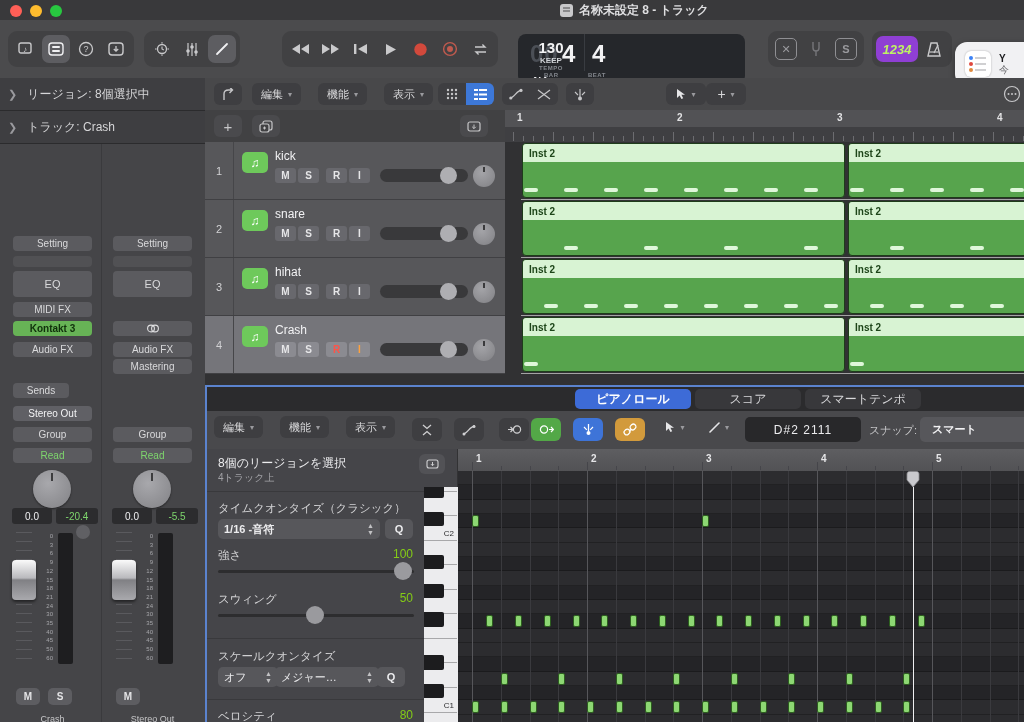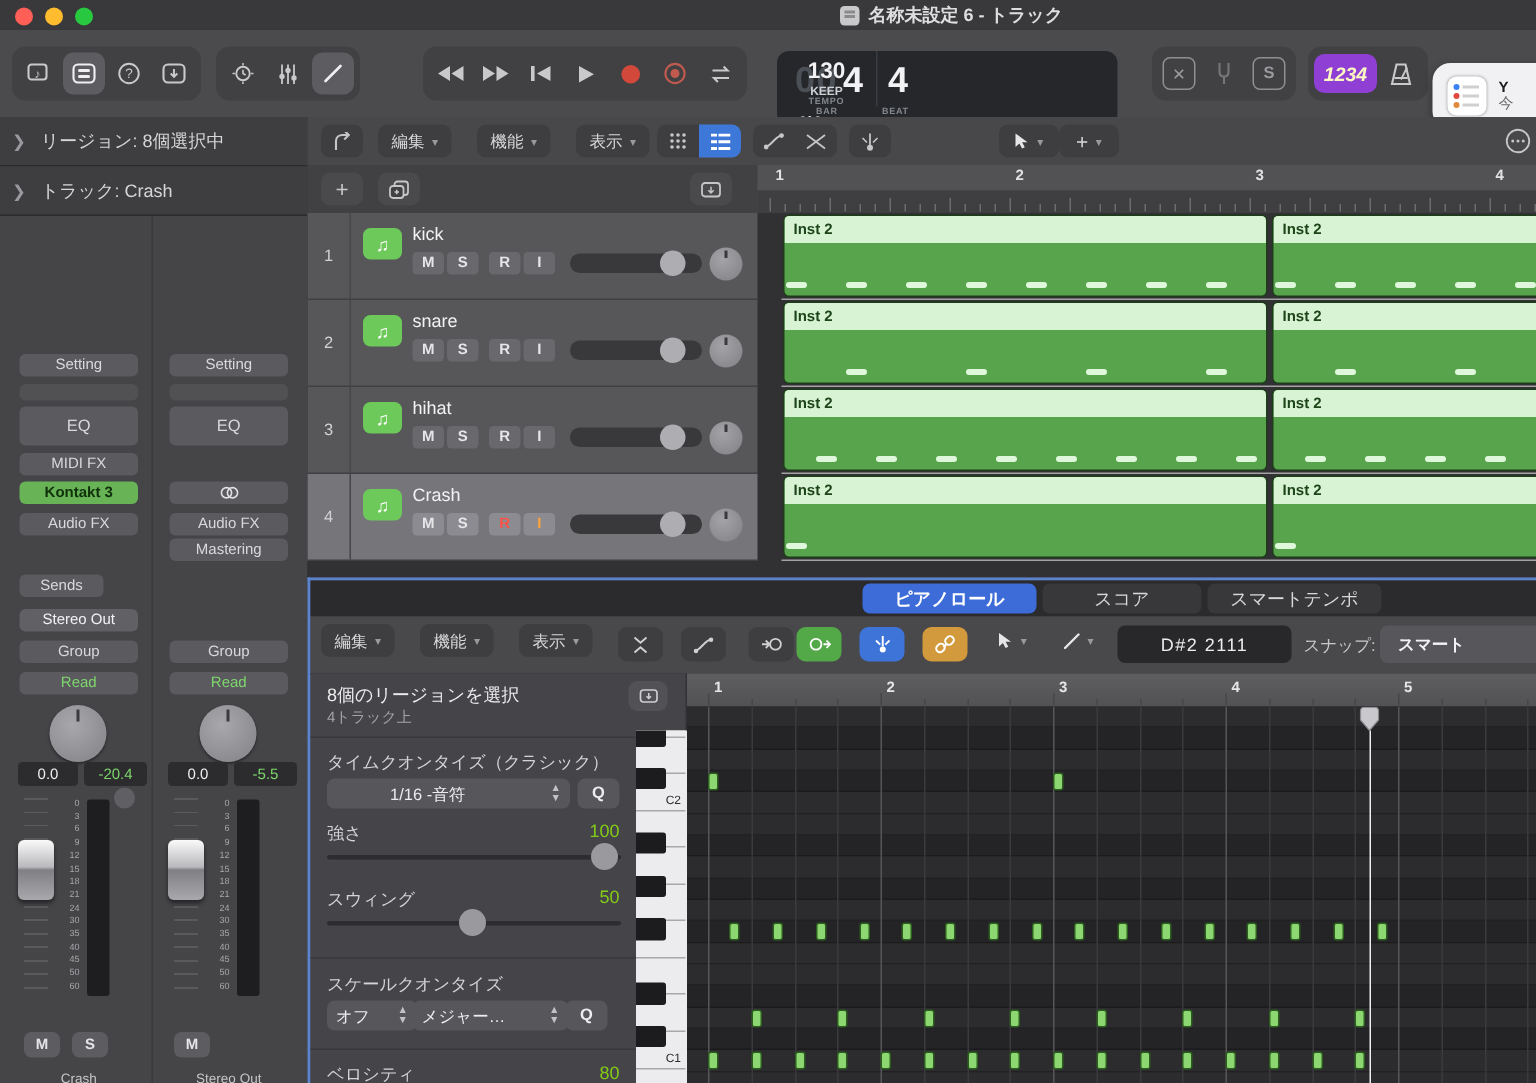--- a/index.html
+++ b/index.html
@@ -18,21 +18,21 @@
   #toolbar{left:0;top:20px;width:1024px;height:58px;background:#4b4b4d;border-bottom:1px solid #2e2e30;}
   .tb-group{position:absolute;top:11px;height:36px;background:#414143;border-radius:9px;display:flex;align-items:center;padding:0 4px;gap:2px;}
   .tb-cell{width:28px;height:28px;border-radius:7px;display:flex;align-items:center;justify-content:center;color:#c9c9cb;}
   .tb-cell.sel{background:#5d5d61;color:#f0f0f2;}
   .tb-cell svg{display:block;}
   #lcd{left:518px;top:14px;width:227px;height:50px;background:#25272b;border-radius:8px;display:flex;align-items:stretch;color:#f2f2f4;flex-direction:column;}
   .lcd-sec{position:relative;border-right:1px solid #393c41;}
   .lcd-big{font-size:24px;font-weight:bold;letter-spacing:1px;}
   .lcd-ghost{color:#4b4f56;}
   .lcd-lab{position:absolute;font-size:6px;color:#84888e;letter-spacing:.5px;font-weight:bold;}
-  #badge-1234{background:#8f3fd4;color:#fef9c3;font-weight:bold;font-size:13px;border-radius:7px;width:42px;height:26px;display:flex;align-items:center;justify-content:center;font-style:italic;}
+  #badge-1234{background:#8f3fd4;color:#bef264;font-weight:bold;font-size:13px;border-radius:7px;width:42px;height:26px;display:flex;align-items:center;justify-content:center;font-style:italic;}
   .sq-ico{width:20px;height:20px;border:1.6px solid #8f8f93;border-radius:5px;display:flex;align-items:center;justify-content:center;font-size:11px;font-weight:bold;color:#9a9a9e;}
   #notif{left:955px;top:22px;width:80px;height:44px;background:#f1f1f3;border-radius:12px 0 0 12px;box-shadow:0 2px 6px rgba(0,0,0,.35);display:flex;align-items:center;padding-left:10px;gap:8px;}
   #rem-ico{width:26px;height:26px;background:#fff;border-radius:6px;box-shadow:0 0 2px rgba(0,0,0,.3);position:relative;}
   .rem-dot{position:absolute;left:4px;width:4px;height:4px;border-radius:50%;}
   .rem-line{position:absolute;left:10px;width:11px;height:1.5px;background:#d0d0d2;}
   #notif-txt{color:#1c1c1e;font-size:10px;font-weight:bold;line-height:11px;}
   
   #inspector{left:0;top:78px;width:205px;height:644px;background:#454548;border-right:1px solid #29292b;}
   .insp-hdr{position:absolute;left:0;width:205px;height:32px;background:#3e3e41;border-bottom:1px solid #2b2b2d;display:flex;align-items:center;font-size:12px;color:#d6d6d8;}
   .disclose{color:#9a9a9e;margin:0 10px 0 8px;font-size:11px;}
@@ -127,21 +127,21 @@
 <body>
 
 <div id="app">
 
   <div class="abs" id="menubar">
     <span class="tl" style="left:10px;background:#ff5f57;"></span>
     <span class="tl" style="left:30px;background:#febc2e;"></span>
     <span class="tl" style="left:50px;background:#28c840;"></span>
     <div class="abs" id="titlewrap">
       <span id="doc-ico"></span>
-      <span id="title">名称未設定 6 - トラック</span>
+      <span id="title">名称未設定 8 - トラック</span>
     </div>
   </div>
 
   <div class="abs" id="toolbar">
     <div class="tb-group" style="left:8px;">
       <div class="tb-cell">
           <svg width="17" height="14">
             <rect x="1" y="1" width="12" height="10" rx="2" fill="none" stroke="currentColor" stroke-width="1.4"></rect>
             <text x="5" y="10" font-size="8" fill="currentColor">♪</text>
           </svg>
@@ -751,21 +751,21 @@
       <div class="qlab" style="left:11px;top:22px;font-size:10px;color:#a2a2a6;">4トラック上</div>
       <div class="cbtn" style="left:212px;top:5px;width:26px;height:20px;background:#525256;">
           <svg width="13" height="10">
             <rect x="1" y="1" width="11" height="8" rx="2" fill="none" stroke="currentColor" stroke-width="1.1"></rect>
             <path d="M6.5 3v3.5M5 5.2 6.5 6.7 8 5.2" stroke="currentColor" stroke-width="1" fill="none"></path>
           </svg>
         </div>
       <div class="qdiv" style="top:42px;"></div>
       <div class="qlab" style="left:11px;top:52px;">タイムクオンタイズ（クラシック）</div>
       <div class="dd" style="left:11px;top:70px;width:150px;">
-        <span style="font-weight:normal;margin-left:36px;">1/16 -音符</span>
+        <span style="font-weight:bold;">1/16 -音符</span>
         <span class="stepper">▲<br>▼</span>
       </div>
       <div class="qbtn" style="left:178px;top:70px;">Q</div>
       <div class="qlab" style="left:11px;top:99px;">強さ</div>
       <div class="qval" style="left:150px;top:98px;width:56px;">100</div>
       <div class="hslider" style="left:11px;top:121px;width:196px;">
           <div class="hkn" style="left:176px;"></div>
         </div>
       <div class="qlab" style="left:11px;top:143px;">スウィング</div>
       <div class="qval" style="left:150px;top:142px;width:56px;">50</div>

